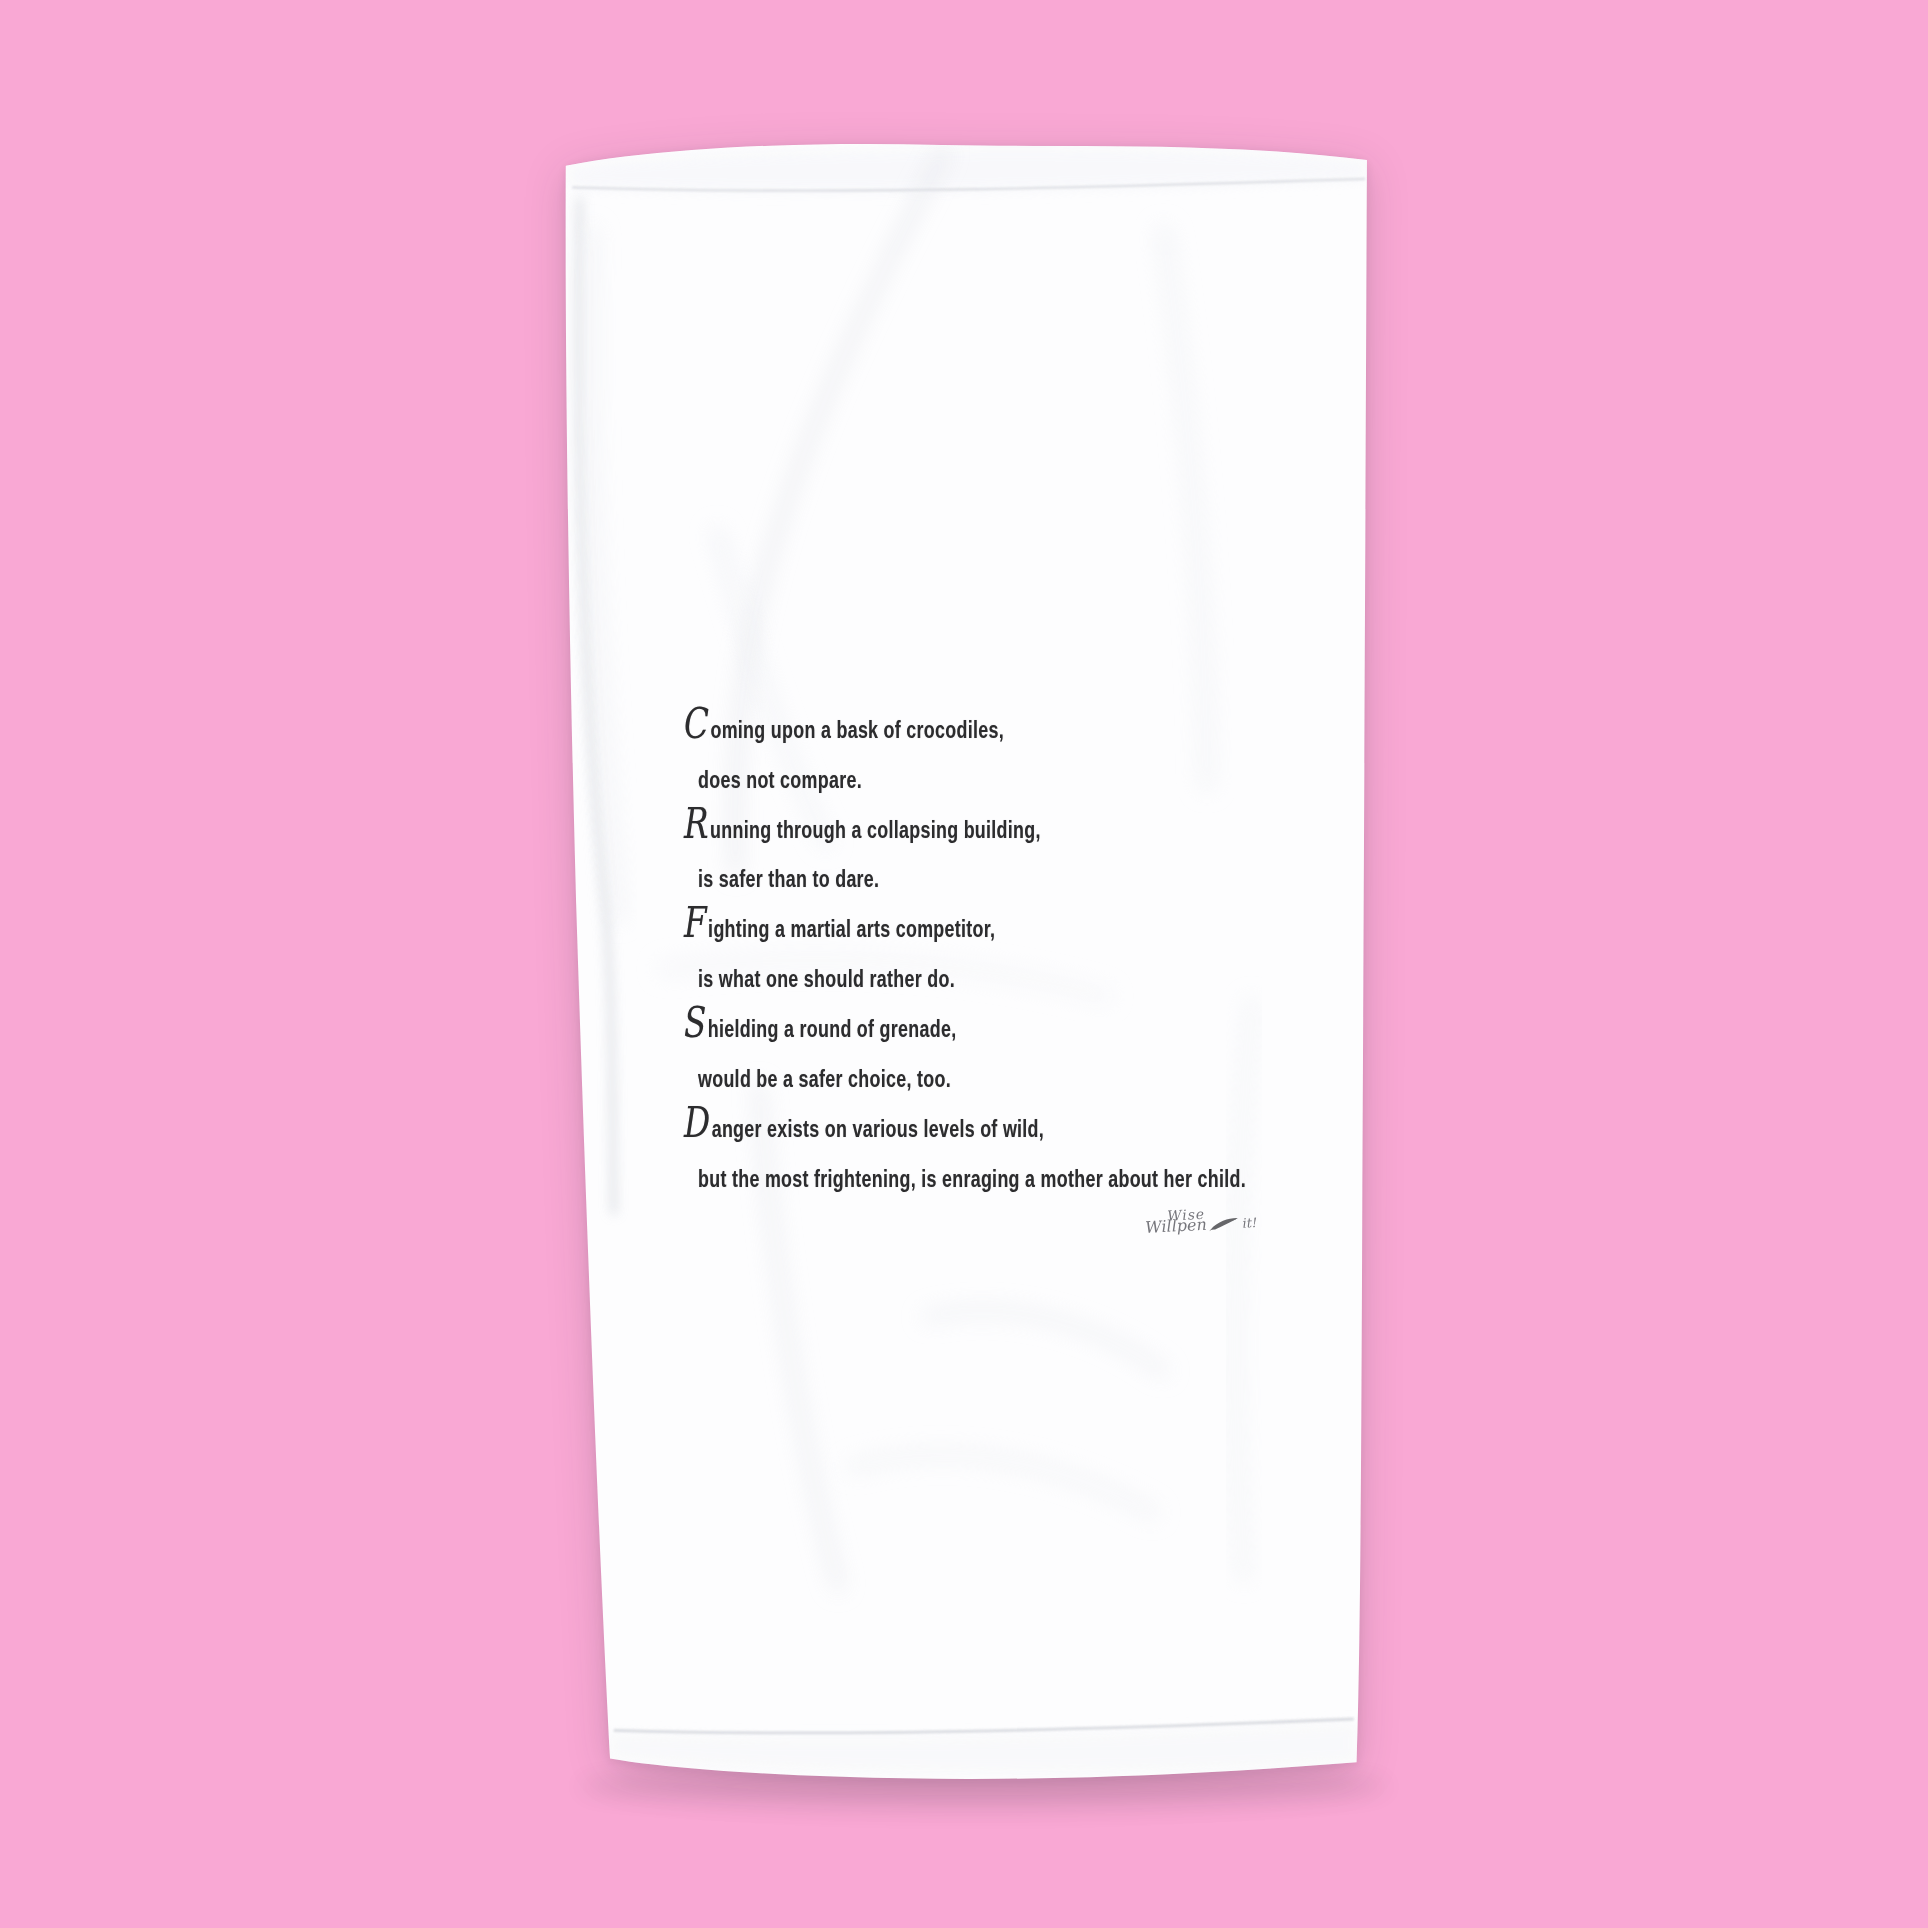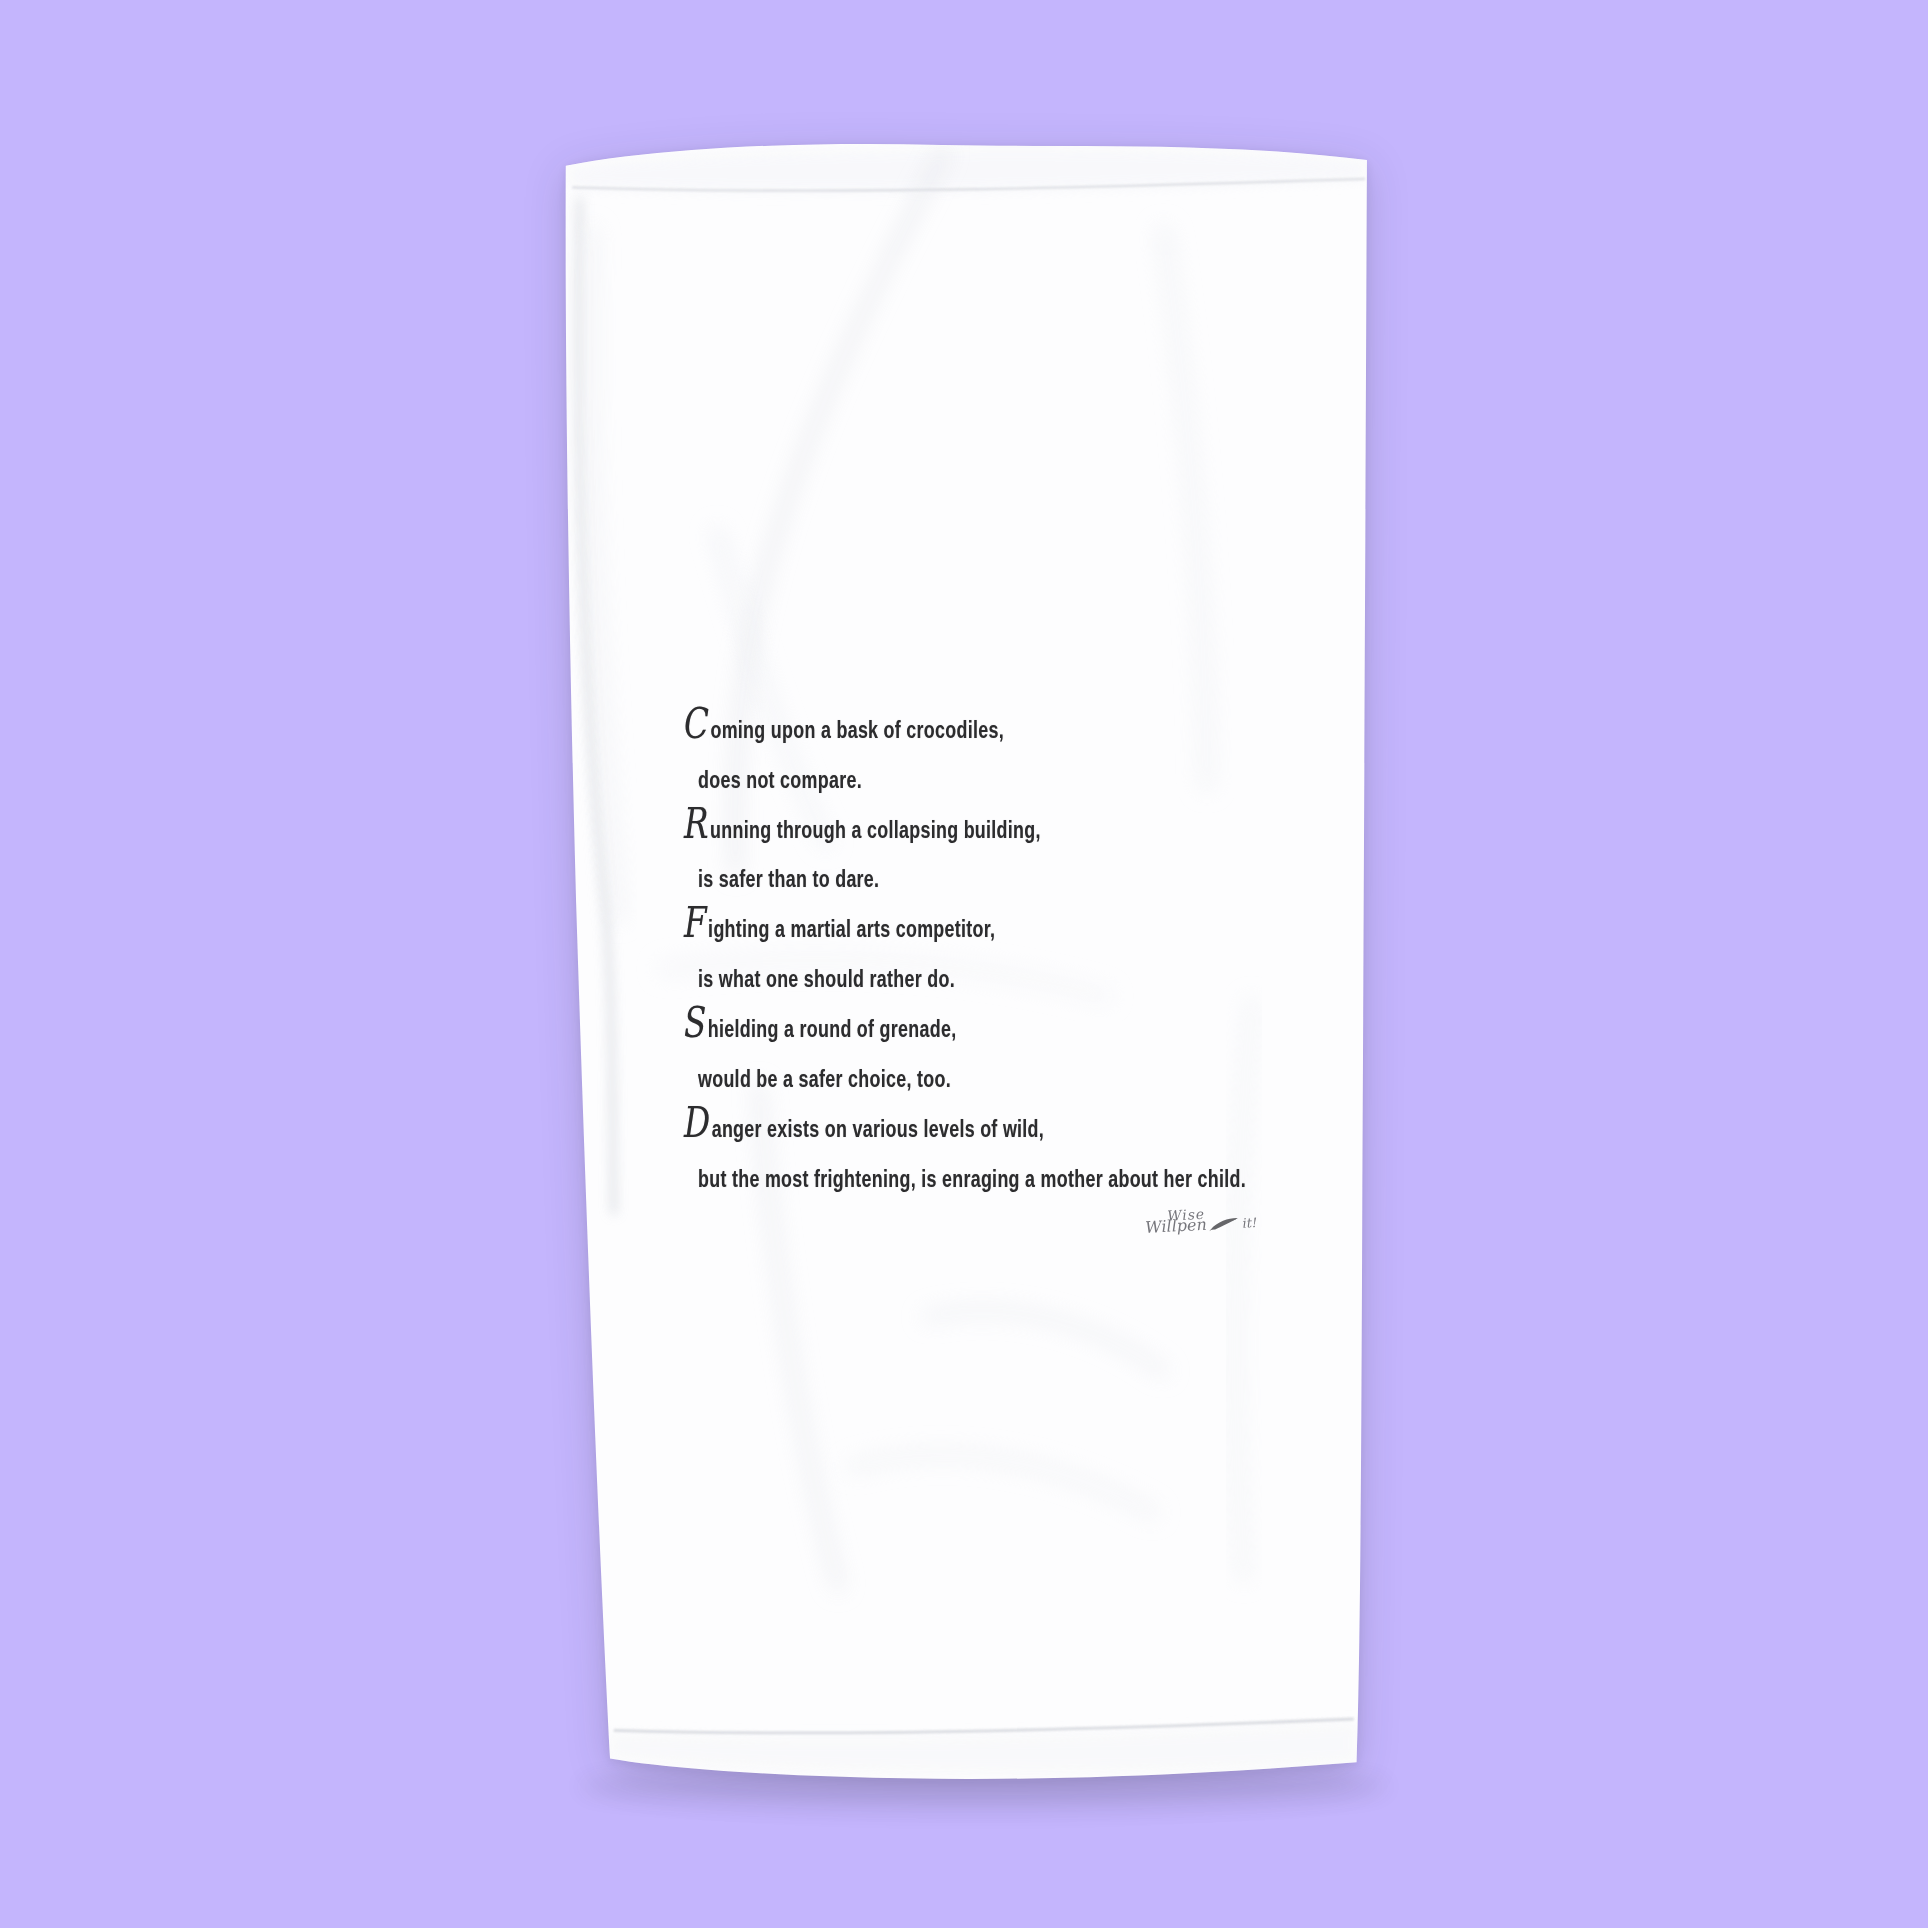--- a/index.html
+++ b/index.html
@@ -1,17 +1,17 @@
 <!DOCTYPE html>
 <html style="font-size:15px"><head>
 <meta charset="utf-8">
 <style>
   html,body{margin:0;padding:0;background:#ffffff;}
   .canvas{
-    position:relative;width:1928px;height:1928px;background:#c4b5fd;overflow:hidden;
+    position:relative;width:1928px;height:1928px;background:#f9a8d4;overflow:hidden;
     font-family:"Liberation Sans",sans-serif;
   }
   .towel-svg{position:absolute;left:0;top:0;}
   .towel-body{filter:drop-shadow(0 10px 22px rgba(25,25,35,.16)) drop-shadow(0 2px 5px rgba(25,25,35,.08));}
   .poem{position:absolute;left:684px;top:698px;color:#2c2c2e;}
   .line{
     position:absolute;left:0;white-space:nowrap;
     font-weight:bold;font-size:23.5px;line-height:1.1;letter-spacing:0.4px;
     transform:scaleX(.76);transform-origin:0 0;
     text-shadow:0 0 0.9px rgba(44,44,46,.35);

